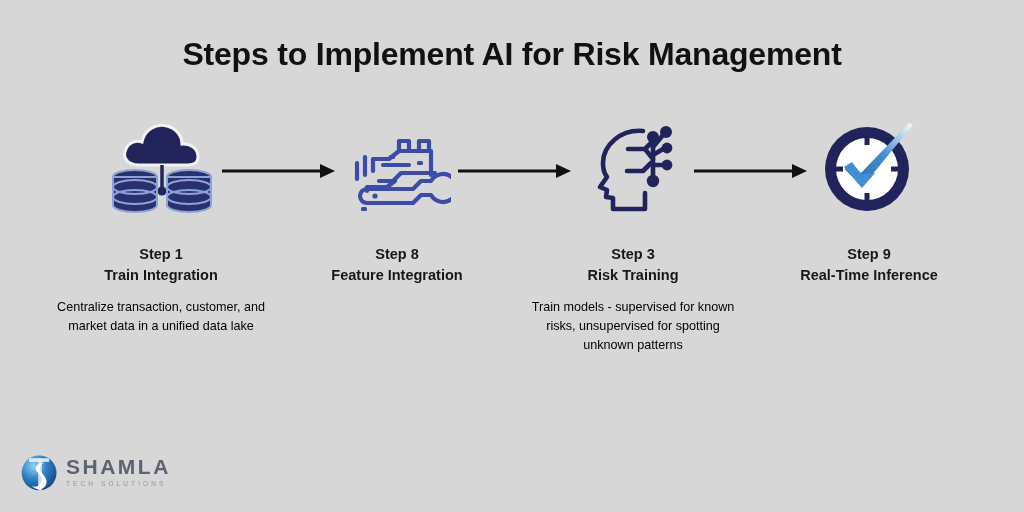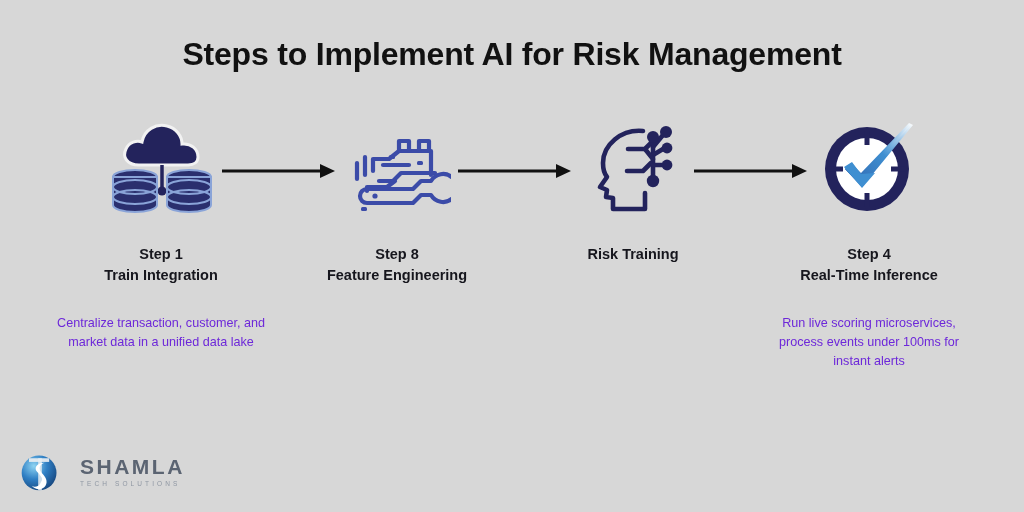--- a/index.html
+++ b/index.html
@@ -64,25 +64,25 @@
   .step-heading {
     margin-top: 24px;
     text-align: center;
     font-size: 14.5px;
     font-weight: bold;
     color: #16161d;
     line-height: 21px;
   }
 
   .step-desc {
-    margin-top: 28px;
+    margin-top: 12px;
     text-align: center;
     font-size: 12.6px;
     font-weight: normal;
-    color: #6d28d9;
+    color: #000000;
     line-height: 19px;
     width: 214px;
   }
 
   
   .arrow {
     width: 0px;
     position: relative;
     height: 102px;
     display: flex;
@@ -96,21 +96,20 @@
   }
 
   
   .logo {
     position: absolute;
     left: 18px;
     bottom: 18px;
     display: flex;
     flex-direction: row;
     align-items: center;
-    gap: 14px;
   }
   .logo-mark {
     width: 44px;
     height: 44px;
     flex: 0 0 auto;
   }
   .logo-text {
     margin-left: 4px;
     display: flex;
     flex-direction: column;
@@ -196,21 +195,21 @@
             <path d="M24 84 L70 84 L78 76 L88 76 A14 14 0 1 0 88 62 L78 62 L70 70 L24 70 A7 7 0 0 0 24 84 Z"></path>
           </g>
           <circle cx="32" cy="77" r="2.6" fill="#3b4ba8"></circle>
           <rect x="18" y="88" width="6" height="4" rx="1.5" fill="#3b4ba8"></rect>
           <rect x="46" y="36" width="6" height="4" rx="1.5" fill="#3b4ba8"></rect>
           <rect x="74" y="42" width="6" height="4" rx="1.5" fill="#3b4ba8"></rect>
         </svg>
       </div>
       <div class="step-heading">
         <div>Step 8</div>
-        <div>Feature Engineering</div>
+        <div>Feature Integration</div>
       </div>
     </div>
 
     <div class="arrow">
       <svg width="114" height="18" viewBox="0 0 114 18">
         <line x1="0" y1="9" x2="98" y2="9" stroke="#111111" stroke-width="3.2"></line>
         <path d="M98 2 L113 9 L98 16 Z" fill="#111111"></path>
       </svg>
     </div>
 
@@ -232,22 +231,24 @@
           <g fill="#23235c">
             <circle cx="70" cy="18" r="6"></circle>
             <circle cx="83" cy="13" r="6"></circle>
             <circle cx="84" cy="29" r="5.4"></circle>
             <circle cx="84" cy="46" r="5.4"></circle>
             <circle cx="70" cy="62" r="6.2"></circle>
           </g>
         </svg>
       </div>
       <div class="step-heading">
+        <div>Step 3</div>
         <div>Risk Training</div>
       </div>
+      <div class="step-desc">Train models - supervised for known risks, unsupervised for spotting unknown patterns</div>
     </div>
 
     <div class="arrow">
       <svg width="114" height="18" viewBox="0 0 114 18">
         <line x1="0" y1="9" x2="98" y2="9" stroke="#111111" stroke-width="3.2"></line>
         <path d="M98 2 L113 9 L98 16 Z" fill="#111111"></path>
       </svg>
     </div>
 
     <div class="step">
@@ -268,24 +269,23 @@
           <rect x="47.5" y="74" width="5" height="14" fill="#23235c"></rect>
           <rect x="12" y="47.5" width="14" height="5" fill="#23235c"></rect>
           <rect x="74" y="47.5" width="14" height="5" fill="#23235c"></rect>
 
           <path d="M28 50 L45 68 L96 6 L92 4 L44 54 L34 44 Z" fill="url(#checkGrad)"></path>
           <path d="M28 50 L45 68 L94 5 L44 55 L34 44 Z" fill="url(#checkGrad)"></path>
           <path d="M27 48 L45 69 L58 54 L44 55 L35 43 Z" fill="#3f8fd1"></path>
         </svg>
       </div>
       <div class="step-heading">
-        <div>Step 4</div>
+        <div>Step 9</div>
         <div>Real-Time Inference</div>
       </div>
-      <div class="step-desc">Run live scoring microservices, process events under 100ms for instant alerts</div>
     </div>
 
   </div>
 
   <div class="logo">
     <svg class="logo-mark" viewBox="0 0 48 48">
       <defs>
         <radialGradient id="globeGrad" cx="0.35" cy="0.3" r="0.85">
           <stop offset="0%" stop-color="#8fd4f2"></stop>
           <stop offset="45%" stop-color="#2f7fc4"></stop>

